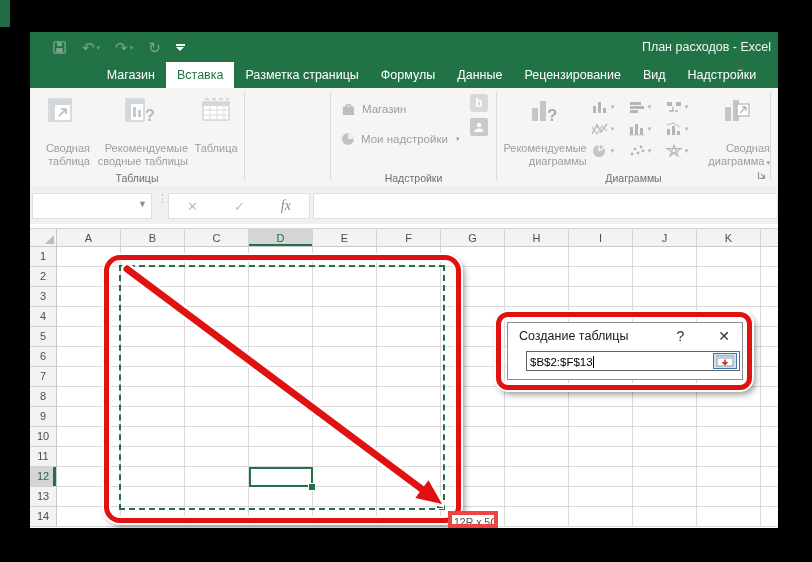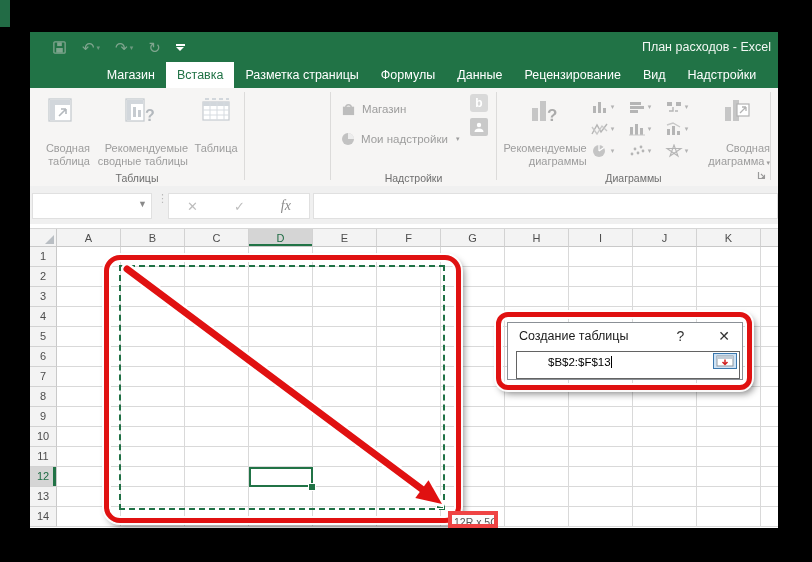--- a/index.html
+++ b/index.html
@@ -91,21 +91,21 @@
   #redrect-dialog{left:496px;top:312px;width:256px;height:78px;border-radius:12px;z-index:9;}
 
   #arrow-svg{left:0;top:0;width:812px;height:562px;z-index:8;pointer-events:none;}
 
   
   .dialog{left:507px;top:322px;width:236px;height:58px;background:#fff;border:1px solid #8b9096;box-sizing:border-box;z-index:10;}
   .dlg-titlebar{display:flex;align-items:center;height:26px;padding:0 12px 0 11px;}
   .dlg-title{font-size:12.5px;color:#1a1a1a;flex-grow:1;}
   .dlg-help{font-size:14px;color:#333;margin-right:34px;}
   .dlg-close{font-size:14px;color:#333;}
-  .dlg-input{position:relative;margin:2px 2px 0 8px;height:28px;border:1px solid #636363;background:#fff;box-sizing:border-box;padding-left:28px;}
+  .dlg-input{position:relative;margin:2px 2px 0 18px;height:20px;border:1px solid #636363;background:#fff;box-sizing:border-box;}
   .dlg-range{font-size:11.5px;color:#000;line-height:18px;padding-left:3px;display:inline-block;}
   .caret{display:inline-block;width:1px;height:12px;background:#000;vertical-align:-2px;}
   .range-picker{position:absolute;right:2px;top:1px;width:24px;height:16px;background:#cfe3f5;border:1px solid #3a77ad;box-sizing:border-box;display:flex;align-items:center;justify-content:center;}
 
   
   .tooltip{left:448px;top:511px;width:50px;height:17px;background:#fcfcfc;border:4px solid #ef4444;box-sizing:border-box;font-size:10.5px;color:#555;line-height:15px;padding-left:2px;z-index:11;white-space:nowrap;overflow:hidden;}
 </style>
 </head>
 <body>
 

